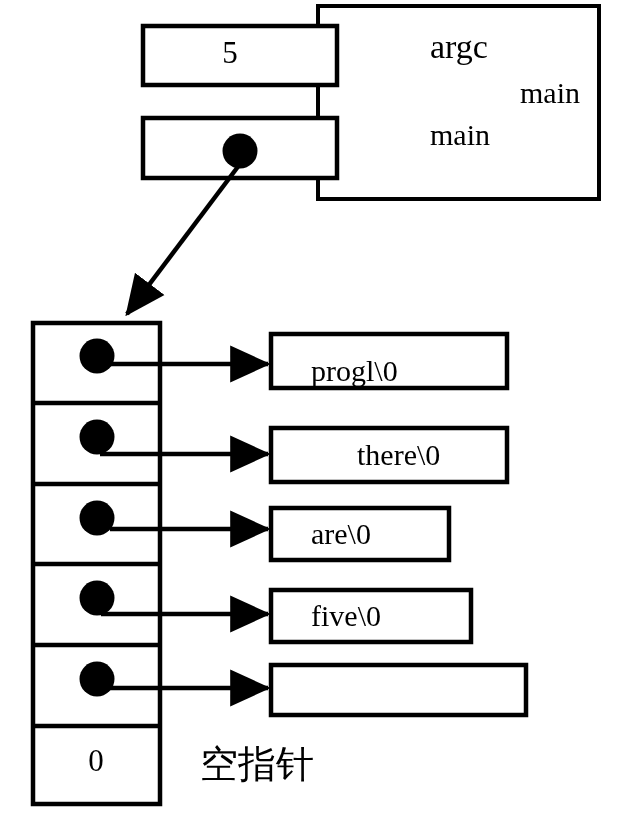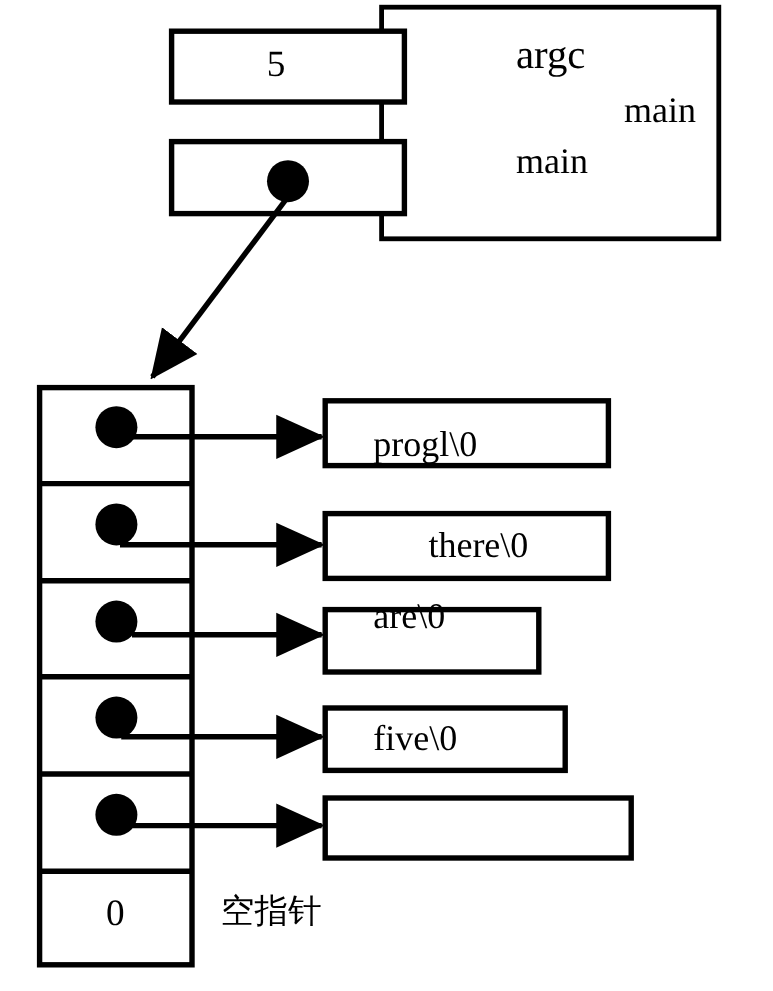--- a/index.html
+++ b/index.html
@@ -35,21 +35,21 @@
   .lbl-main { left: 520px; top: 78px;  font-size: 30px; }
   .lbl-argc-val {
     left: 142px; top: 37px; width: 176px;
     text-align: center; font-size: 31px;
   }
   .lbl-null-val {
     left: 32px; top: 745px; width: 128px;
     text-align: center; font-size: 31px;
   }
   .lbl-cn {
-    left: 184px; top: 745px; font-size: 28px;
+    left: 200px; top: 745px; font-size: 38px;
     font-family: "DejaVu Sans", "Liberation Sans", sans-serif;
   }
   .str-lbl {
     position: absolute;
     font-size: 30px;
     white-space: nowrap;
     line-height: 1;
   }
 </style>
 </head>
@@ -107,16 +107,16 @@
   <div class="lbl lbl-argv">main</div>
 
   <div class="lbl lbl-main">main</div>
 
   <div class="lbl lbl-null-val">0</div>
 
   <div class="lbl lbl-cn">空指针</div>
 
   <div class="str-lbl" style="left:311px; top:356px;">progl\0</div>
   <div class="str-lbl" style="left:311px; top:440px;margin-left:46px;">there\0</div>
-  <div class="str-lbl" style="left:311px; top:499px;">are\0</div>
+  <div class="str-lbl" style="left:311px; top:519px;">are\0</div>
   <div class="str-lbl" style="left:311px; top:601px;">five\0</div>
 
 </div>
 
 </body></html>

